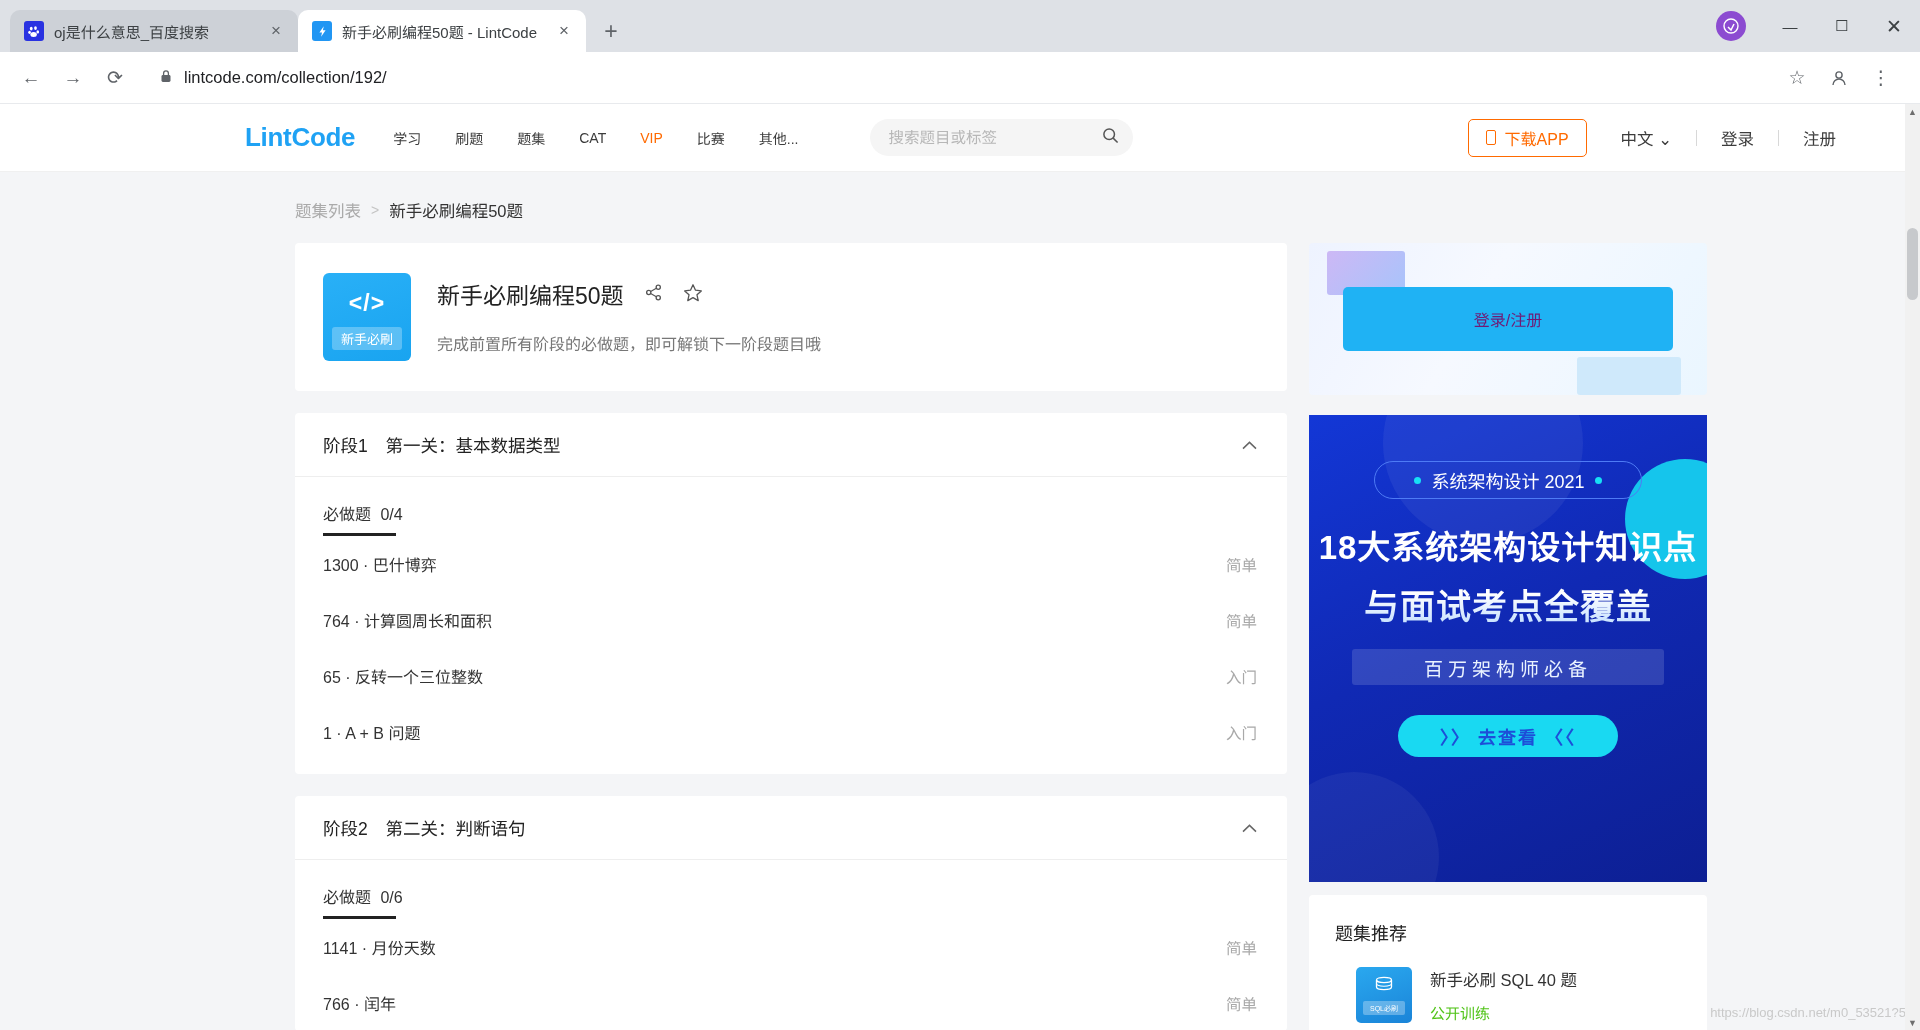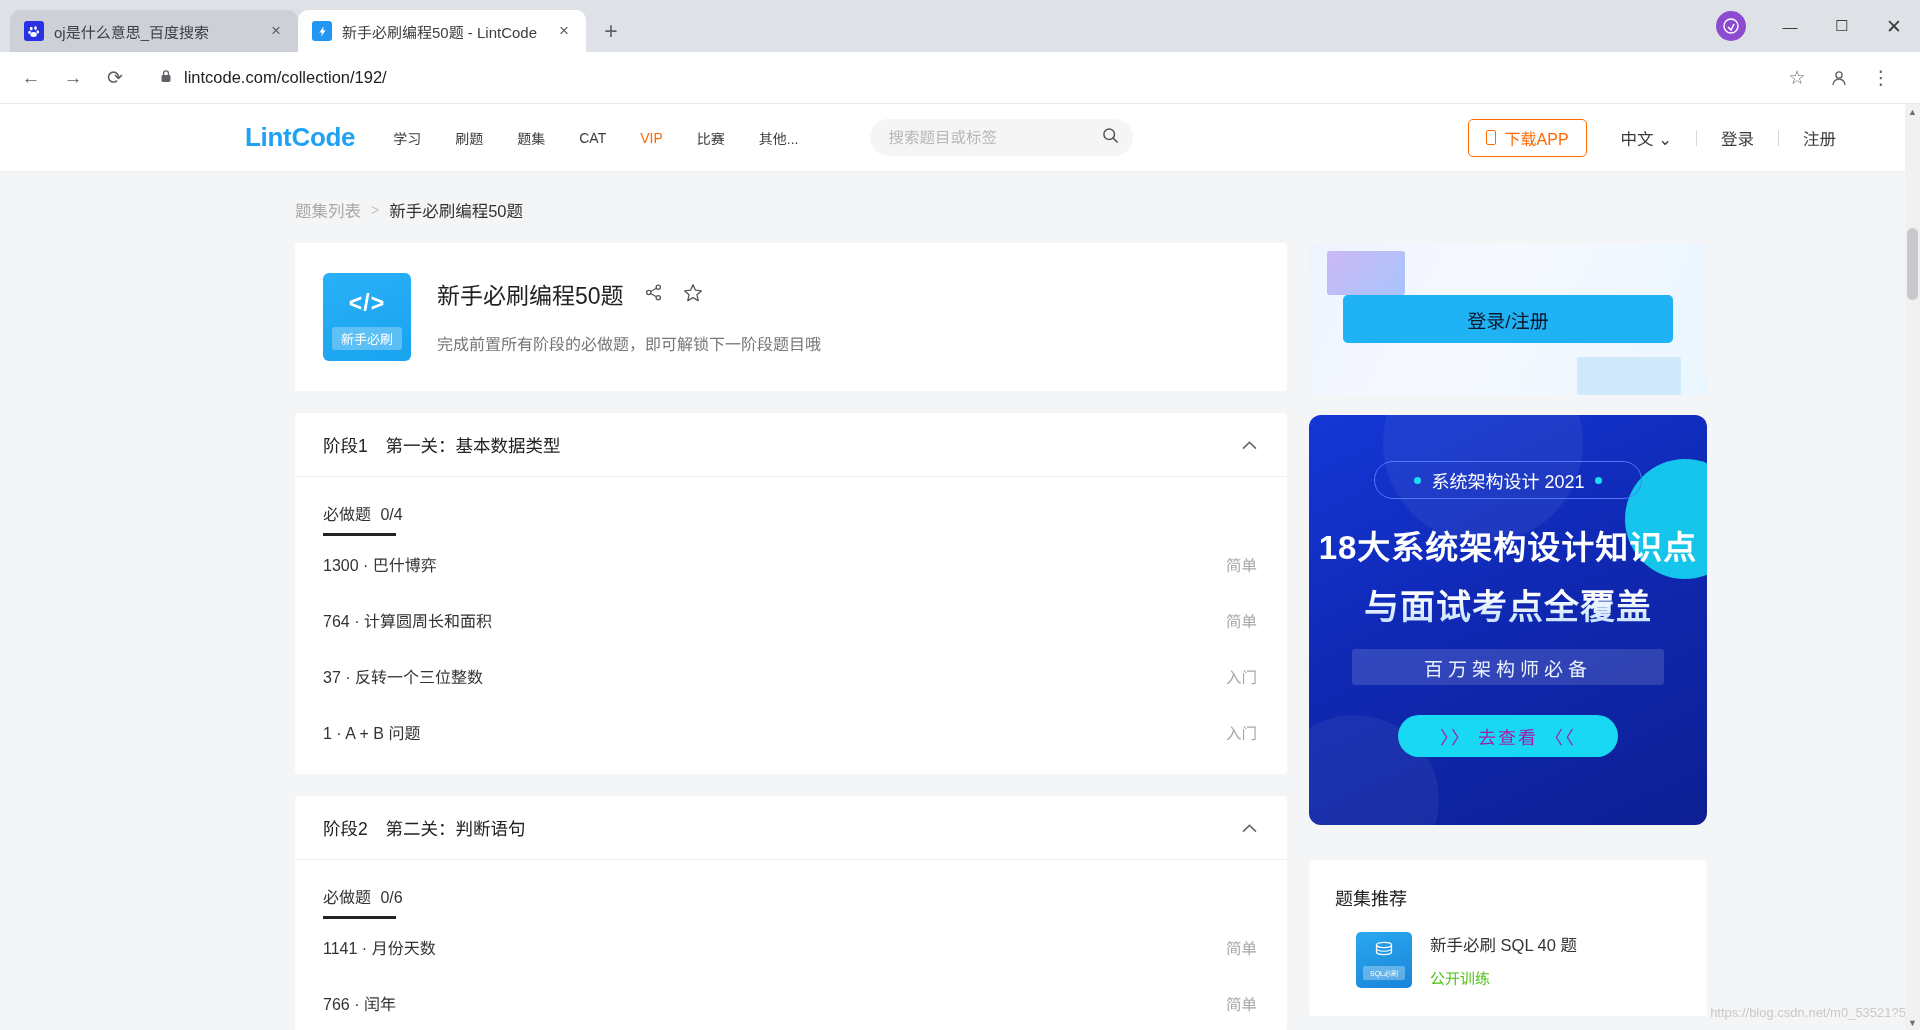--- a/index.html
+++ b/index.html
@@ -192,26 +192,26 @@
   }
   .side-login:before {
     content: ""; position: absolute; left: 18px; top: 8px; width: 78px; height: 44px;
     background: linear-gradient(135deg, #cdb8f5, #a7c4fb); border-radius: 3px;
   }
   .side-login:after {
     content: ""; position: absolute; right: 26px; bottom: 0px; width: 104px; height: 38px;
     background: #cfe9fb; border-radius: 3px;
   }
   .btn-login {
-    position: relative; z-index: 2; width: 330px; height: 48px; border-radius: 5px;
-    background: #1fb2f4; color: #0f172a; font-size: 19px; display: flex;
+    position: relative; z-index: 2; width: 330px; height: 64px; border-radius: 5px;
+    background: #1fb2f4; color: #701a75; font-size: 16px; display: flex;
     align-items: center; justify-content: center;
   }
   .ad-banner {
-    height: 410px; border-radius: 12px; margin-bottom: 35px; position: relative;
+    height: 467px; border-radius: 0; margin-bottom: 13px; position: relative;
     overflow: hidden;
     background: linear-gradient(155deg, #1337d6 0%, #1029b4 45%, #0d1f93 100%);
   }
   .ad-banner .blob1 {
     position: absolute; width: 200px; height: 200px; border-radius: 50%;
     background: rgba(255,255,255,0.06); top: -72px; left: 74px;
   }
   .ad-banner .blob2 {
     position: absolute; width: 120px; height: 120px; border-radius: 50%;
     background: #16e0f5; top: 44px; right: -38px; opacity: .85;
@@ -237,22 +237,22 @@
     -webkit-background-clip: text; background-clip: text; color: transparent;
   }
   .ad-sub {
     position: relative; margin: 20px auto 0; width: 312px; height: 36px;
     background: rgba(255,255,255,0.14); border-radius: 3px; color: #eaf3ff;
     font-size: 19px; letter-spacing: 5px; display: flex; align-items: center;
     justify-content: center;
   }
   .ad-cta {
     position: relative; margin: 30px auto 0; width: 220px; height: 42px;
-    border-radius: 21px; background: #19d9f2; color: #a21caf; font-size: 18px;
-    font-weight: normal; display: flex; align-items: center; justify-content: center;
+    border-radius: 21px; background: #19d9f2; color: #1d4ed8; font-size: 18px;
+    font-weight: bold; display: flex; align-items: center; justify-content: center;
     letter-spacing: 2px;
   }
   .rec-card { background: #fff; border-radius: 4px; padding: 24px 26px 28px 26px; }
   .rec-title { font-size: 18px; color: #222; margin-bottom: 22px; }
   .rec-item { display: flex; align-items: center; padding-left: 21px; }
   .rec-thumb {
     width: 56px; height: 56px; flex: 0 0 56px; border-radius: 5px; margin-right: 18px;
     background: linear-gradient(160deg, #2aa8ef, #1a84d8); position: relative;
     overflow: hidden;
   }
@@ -461,21 +461,21 @@
                 </div>
                 <div class="prob-row">
                   <span class="prob-title">1300 · 巴什博弈</span>
                   <span class="prob-diff">简单</span>
                 </div>
                 <div class="prob-row">
                   <span class="prob-title">764 · 计算圆周长和面积</span>
                   <span class="prob-diff">简单</span>
                 </div>
                 <div class="prob-row">
-                  <span class="prob-title">37 · 反转一个三位整数</span>
+                  <span class="prob-title">65 · 反转一个三位整数</span>
                   <span class="prob-diff">入门</span>
                 </div>
                 <div class="prob-row">
                   <span class="prob-title">1 · A + B 问题</span>
                   <span class="prob-diff">入门</span>
                 </div>
                 <div style="height:14px"></div>
               </div>
             </div>
 

